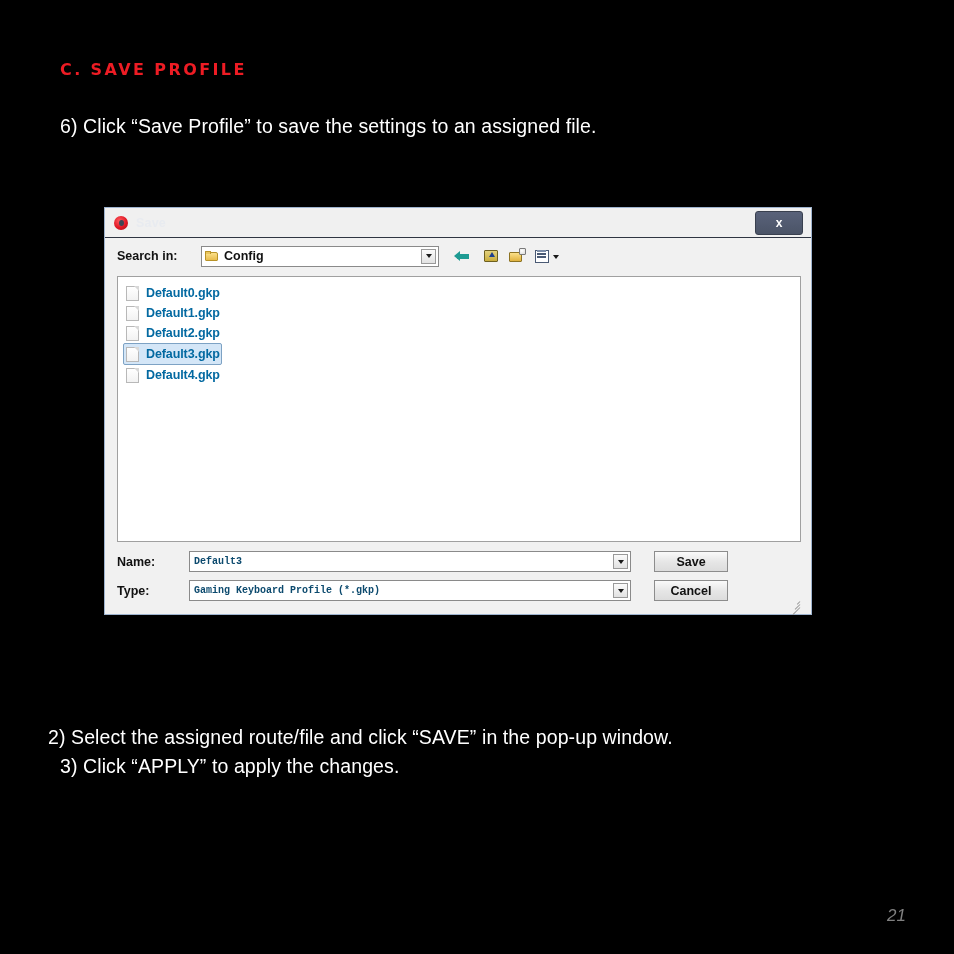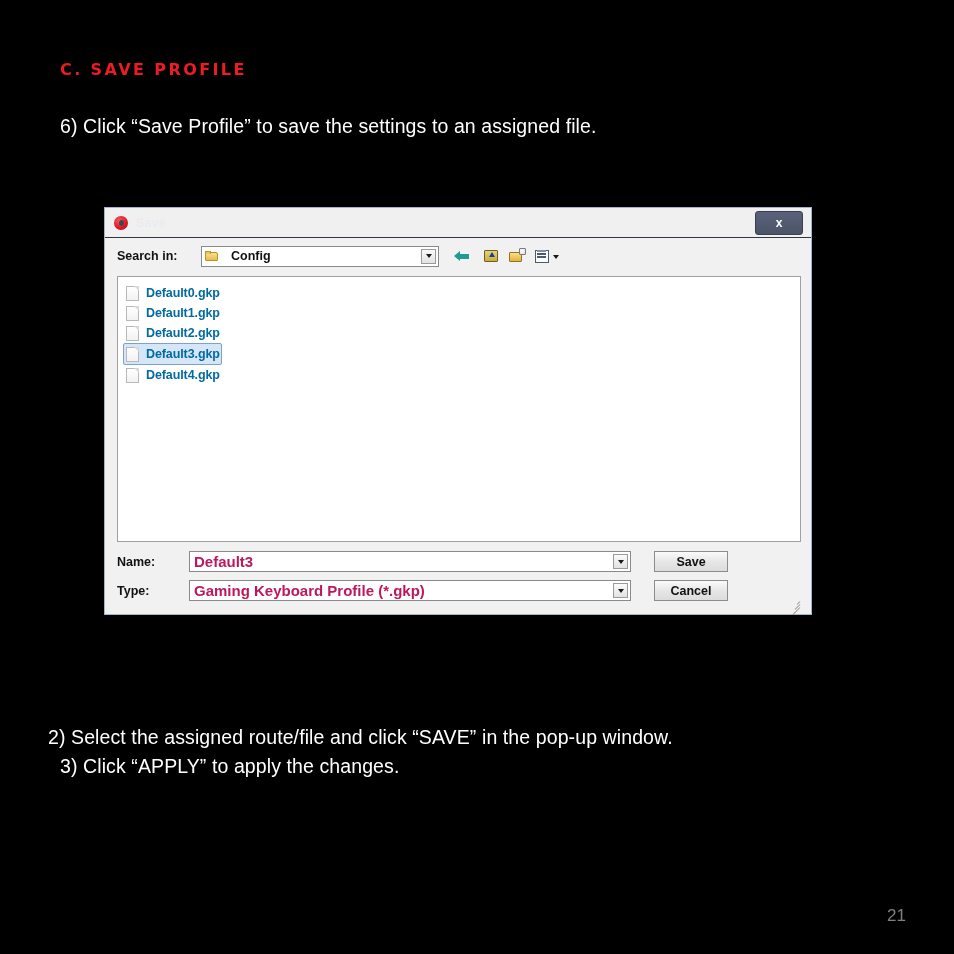--- a/index.html
+++ b/index.html
@@ -40,20 +40,21 @@
   .instr-1 { left: 60px; top: 115px; }
   .instr-2 { left: 48px; top: 726px; }
   .instr-3 { left: 60px; top: 755px; }
 
   .page-number {
     position: absolute;
     right: 48px;
     bottom: 28px;
     color: #808080;
     font-size: 17px;
+    font-style: italic;
   }
 
   
   .bleed-right {
     position: absolute;
     left: 805px;
     top: 258px;
     width: 7px;
     height: 290px;
     background: linear-gradient(to bottom, #5a1522 0%, #c0293c 25%, #d9314a 45%, #7a1b28 70%, #2b2f3d 100%);
@@ -191,21 +192,21 @@
     position: absolute;
     left: 0; top: 0px;
     width: 6px; height: 3px;
     background: #e9c55e;
     border: 1px solid #b99327;
     border-bottom: none;
     border-radius: 1px 1px 0 0;
     box-sizing: border-box;
   }
   .combo-text {
-    margin-left: 12px;
+    margin-left: 5px;
     font-size: 12.5px;
     color: #111111;
     font-weight: bold;
   }
   .combo-arrow {
     position: absolute;
     right: 2px;
     top: 2px;
     width: 15px;
     height: 15px;
@@ -528,23 +529,24 @@
     border: 1px solid #8a8a8a;
     box-sizing: border-box;
     position: relative;
     display: flex;
     align-items: center;
     padding-left: 4px;
     flex: 0 0 auto;
     cursor: text;
   }
   .field-text {
-    font-size: 15px;
-    color: #be185d;
-    font-weight: bold;
+    font-size: 10px;
+    color: #0c4a6e;
+    font-weight: bold;
+    font-family: Liberation Mono, monospace;
   }
   .form-btn {
     width: 74px;
     height: 21px;
     margin-left: 23px;
     background: linear-gradient(to bottom, #fafafa 0%, #e6e6e6 52%, #dcdcdc 100%);
     border: 1px solid #8c8c8c;
     box-sizing: border-box;
     display: flex;
     align-items: center;

